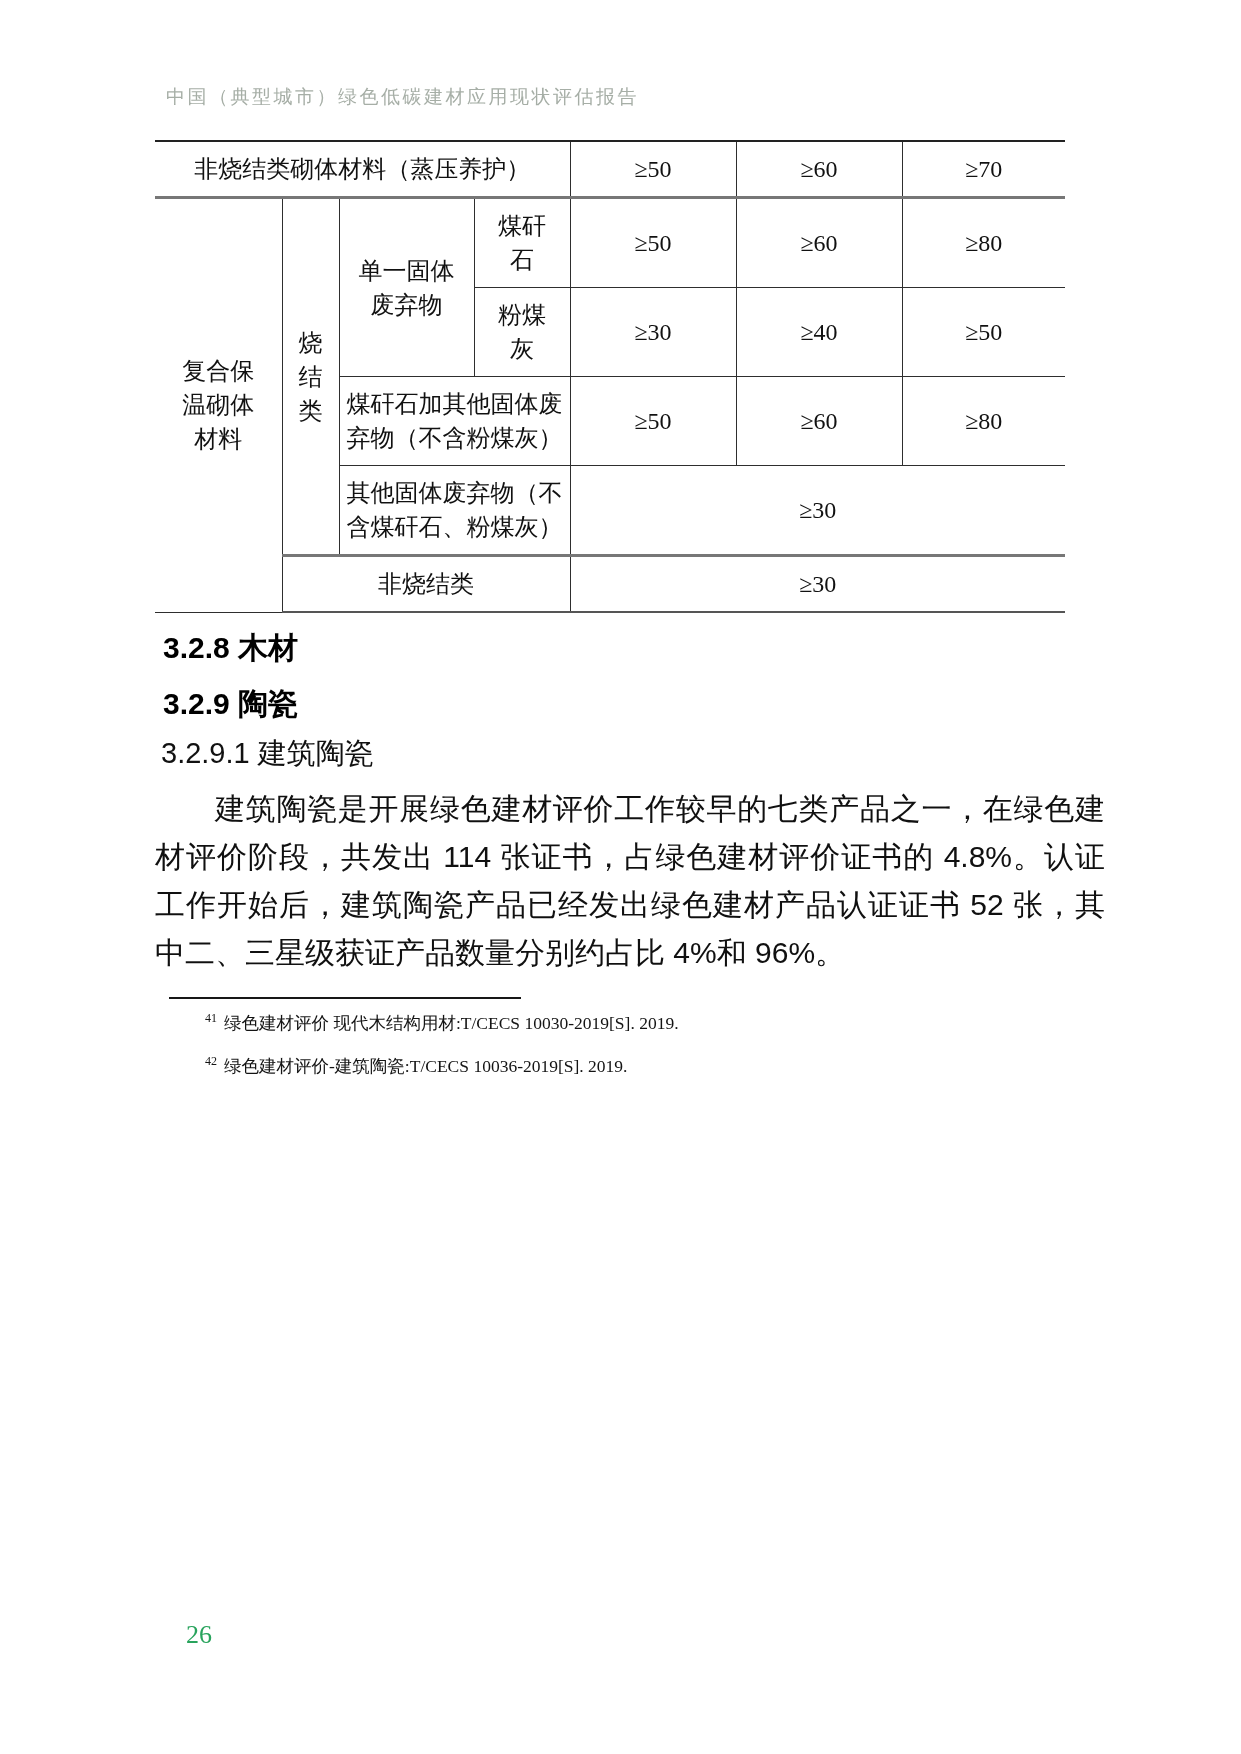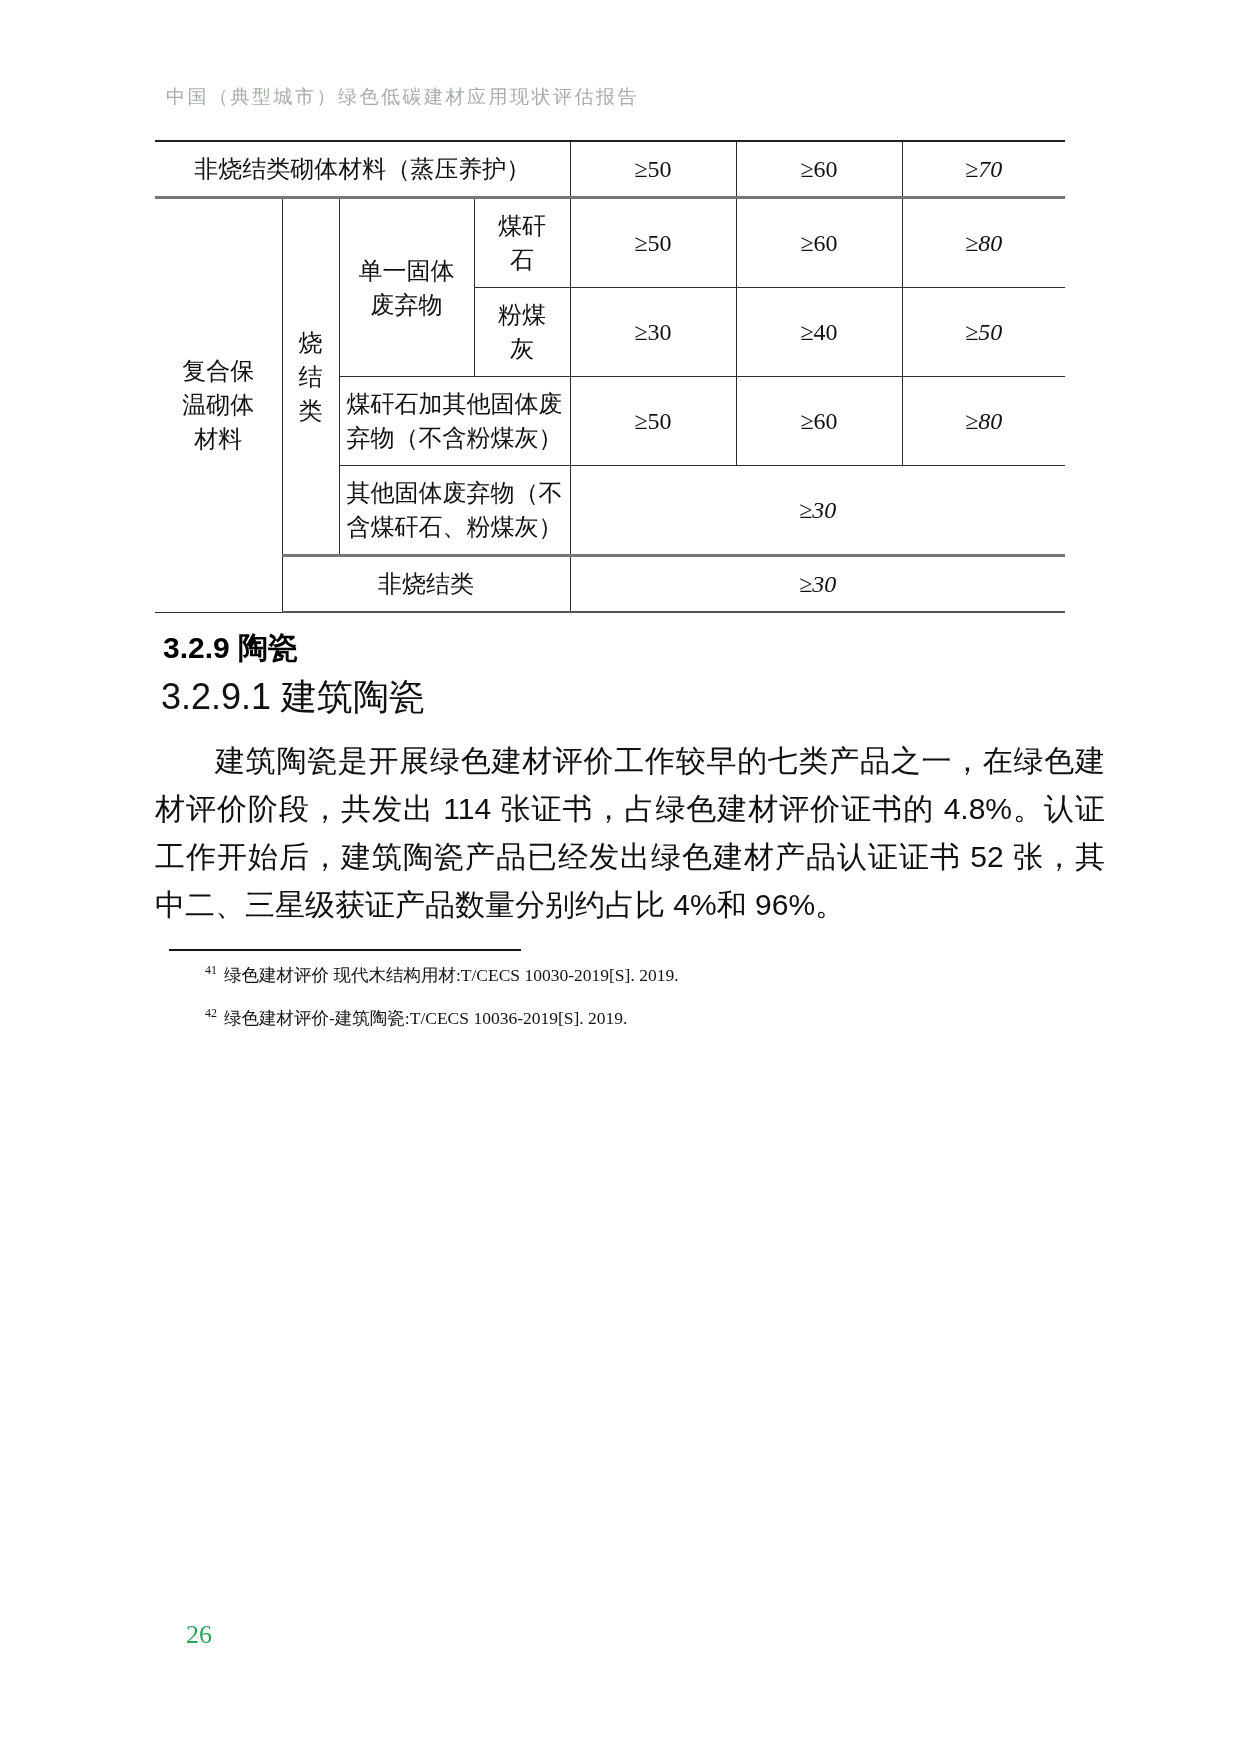--- a/index.html
+++ b/index.html
@@ -30,39 +30,39 @@
     font-family:"Liberation Serif","DejaVu Serif",serif;
     font-size:24px; line-height:34px; color:#111;
   }
   table.spec td {
     border:1px solid #2e2e2e;
     text-align:center; vertical-align:middle;
     padding:10px 6px;
     overflow:hidden;
   }
   table.spec td:first-child {border-left:none;}
-  table.spec td.edge-r {border-right:none;font-style:italic;}
+  table.spec td.edge-r {border-right:none;}
   tr.top-edge td {border-top:2px solid #222;}
   tr.sep td {border-top:3px solid #777;}
   tr.bottom-edge td {border-bottom:2px solid #555;}
   .wrap {display:inline-block; word-break:break-all; vertical-align:middle;}
   .w76 {width:78px;}
   .w26 {width:26px;}
   .w100 {width:100px;}
   .w52 {width:52px;}
   td.widecell {padding:2px 16px;}
   
   h2.sec {
     font-size:30px; font-weight:bold; color:#000;
     margin:14px 0 4px 8px; line-height:42px;
     font-family:"Liberation Sans","DejaVu Sans",sans-serif;
   }
   .subsec {
-    font-size:36px; font-weight:normal;
-    margin:2px 0 16px 6px; line-height:48px;
+    font-size:29px; font-weight:normal;
+    margin:2px 0 8px 6px; line-height:48px;
   }
   p.body {
     margin:0; font-size:30px; line-height:48px;
     text-align:justify; text-indent:60px;
     color:#101010;
   }
   p.body.cont {margin-top:0;}
   .lat {font-family:"Liberation Sans","DejaVu Sans",sans-serif;}
   .fnref {
     font-size:17px; vertical-align:super; line-height:0;
@@ -146,20 +146,21 @@
           <td colspan="2" class="widecell">其他固体废弃物（不含煤矸石、粉煤灰）</td>
           <td colspan="3" class="edge-r">≥30</td>
         </tr>
         <tr class="sep bottom-edge">
           <td colspan="3">非烧结类</td>
           <td colspan="3" class="edge-r">≥30</td>
         </tr>
       </tbody>
     </table>
 
+    <h2 class="sec">3.2.8 木材</h2>
 
 
     <h2 class="sec">3.2.9 陶瓷</h2>
 
     <div class="subsec">3.2.9.1 建筑陶瓷</div>
 
     <p class="body">建筑陶瓷是开展绿色建材评价工作较早的七类产品之一，在绿色建材评价阶段，共发出 114 张证书，占绿色建材评价证书的 4.8%。认证工作开始后，建筑陶瓷产品已经发出绿色建材产品认证证书 52 张，其中二、三星级获证产品数量分别约占比 4%和 96%。</p>
 
 
     <div class="footnote-block">

